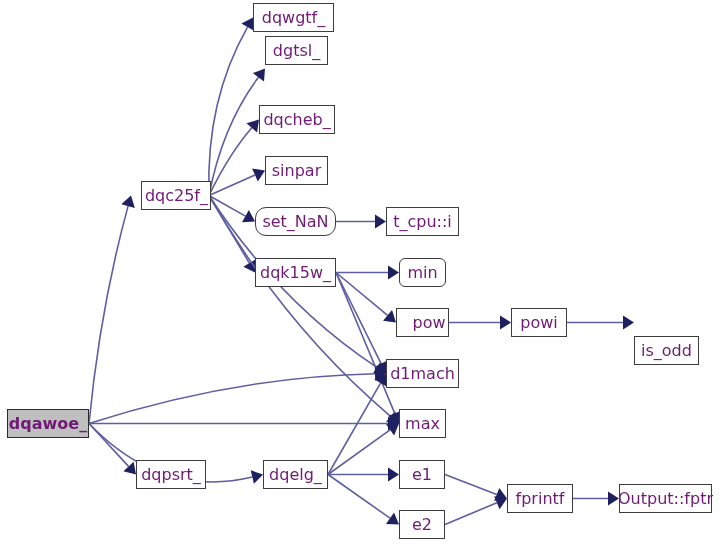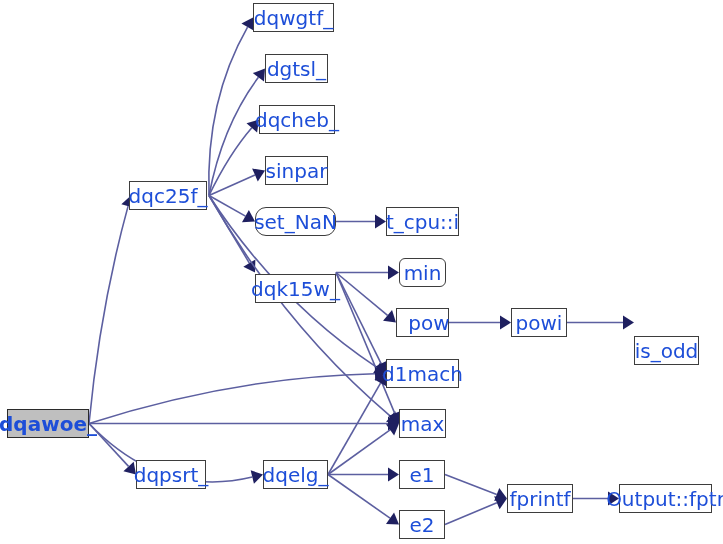--- a/index.html
+++ b/index.html
@@ -20,22 +20,22 @@
     left: 0;
     top: 0;
     width: 723px;
     height: 544px;
   }
   .node {
     position: absolute;
     box-sizing: border-box;
     border: 1px solid #3d3d3d;
     background: #ffffff;
-    color: #1d4ed8;
-    font-size: 20px;
+    color: #701a75;
+    font-size: 16px;
     line-height: 1;
     display: flex;
     align-items: center;
     justify-content: center;
     white-space: nowrap;
     z-index: 5;
   }
   .node.highlight {
     background: #bfbfbf;
     border-color: #2b2b2b;
@@ -101,57 +101,57 @@
       <path d="M 445 474.5 Q 476 486.5 496.741750918985 494.52906487186516" fill="none" stroke="#5c5fa0" stroke-width="1.6"></path>
       <polygon points="507,498.5 494.214792201081,501.0570415597838 499.268709636889,488.00108818394654" fill="#1f2060"></polygon>
       <path d="M 445 524.5 Q 476 511.5 496.85586179988616 502.7539934387574" fill="none" stroke="#5c5fa0" stroke-width="1.6"></path>
       <polygon points="507,498.5 499.56294853364085,509.2093541115571 494.14877506613146,496.2986327659577" fill="#1f2060"></polygon>
       <path d="M 573 498.5 Q 596 498.5 608 498.5" fill="none" stroke="#5c5fa0" stroke-width="1.6"></path>
       <polygon points="619,498.5 608,505.5 608,491.5" fill="#1f2060"></polygon>
     </svg>
 <div class="node" style="left: 253px; top: 3px; width: 81px; height: 29px;">
       <span class="node-label">dqwgtf_</span>
     </div>
-    <div class="node" style="left: 265px; top: 54px; width: 63px; height: 29px;">
+    <div class="node" style="left: 265px; top: 36px; width: 63px; height: 29px;">
       <span class="node-label">dgtsl_</span>
     </div>
     <div class="node" style="left: 265px; top: 156px; width: 63px; height: 29px;">
       <span class="node-label">sinpar</span>
     </div>
     <div class="node" style="left: 259px; top: 105px; width: 76px; height: 29px;">
       <span class="node-label">dqcheb_</span>
     </div>
     <div class="node" style="left: 255px; top: 207px; width: 81px; height: 29px; border-radius: 11px;">
       <span class="node-label">set_NaN</span>
     </div>
     <div class="node" style="left: 386px; top: 207px; width: 73px; height: 29px;">
       <span class="node-label">t_cpu::i</span>
     </div>
-    <div class="node" style="left: 255px; top: 258px; width: 81px; height: 29px; margin-top: 16px;">
+    <div class="node" style="left: 255px; top: 258px; width: 81px; height: 29px;">
       <span class="node-label">dqk15w_</span>
     </div>
     <div class="node" style="left: 399px; top: 258px; width: 47px; height: 29px; border-radius: 6px;">
       <span class="node-label">min</span>
     </div>
     <div class="node" style="left: 396px; top: 308px; width: 53px; height: 29px; padding-left: 13px;">
       <span class="node-label">pow</span>
     </div>
     <div class="node" style="left: 511px; top: 308px; width: 56px; height: 29px;">
       <span class="node-label">powi</span>
     </div>
     <div class="node" style="left: 634px; top: 308px; width: 65px; height: 29px; margin-top: 28px;">
       <span class="node-label">is_odd</span>
     </div>
     <div class="node" style="left: 386px; top: 359px; width: 73px; height: 29px;">
       <span class="node-label">d1mach</span>
     </div>
     <div class="node" style="left: 399px; top: 409px; width: 47px; height: 29px;">
       <span class="node-label">max</span>
     </div>
-    <div class="node" style="left: 129px; top: 181px; width: 78px; height: 29px;">
+    <div class="node" style="left: 141px; top: 181px; width: 70px; height: 29px; justify-content: flex-end;">
       <span class="node-label">dqc25f_</span>
     </div>
     <div class="node highlight" style="left: 7px; top: 409px; width: 82px; height: 29px; font-weight: bold;">
       <span class="node-label">dqawoe_</span>
     </div>
     <div class="node" style="left: 136px; top: 460px; width: 70px; height: 29px;">
       <span class="node-label">dqpsrt_</span>
     </div>
     <div class="node" style="left: 263px; top: 460px; width: 65px; height: 29px; align-items: center;">
       <span class="node-label">dqelg_</span>

